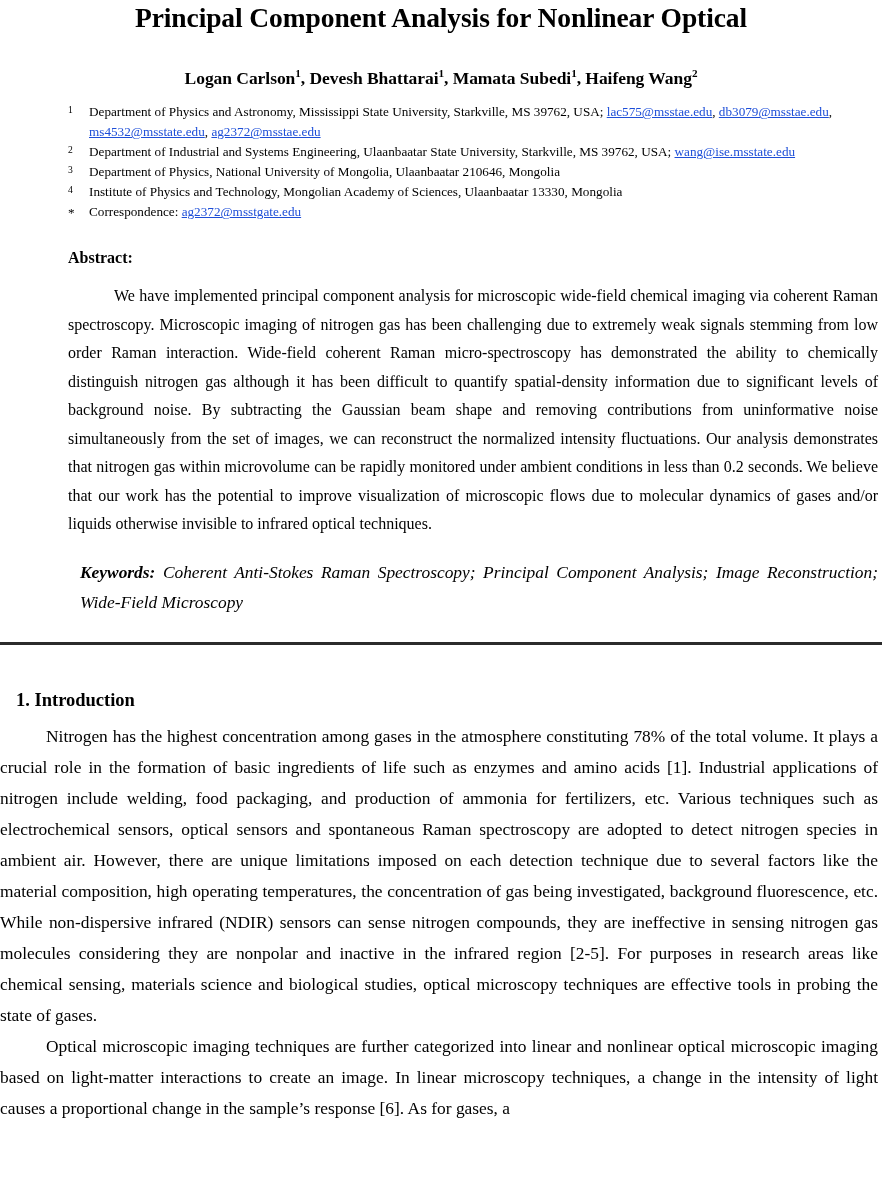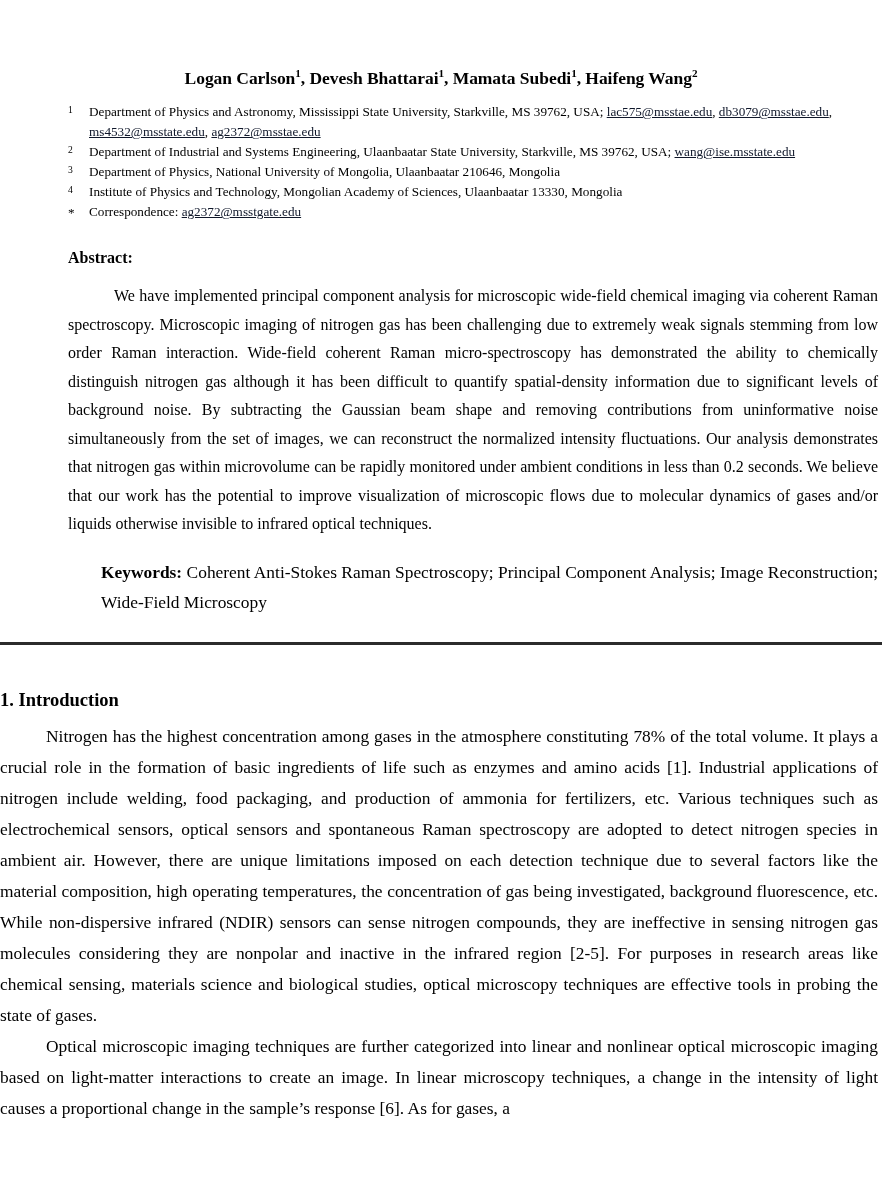--- a/index.html
+++ b/index.html
@@ -81,21 +81,21 @@
   }
   .aff-marker.star {
     font-size: 13.2px;
     padding-top: 1px;
     line-height: 1.5;
   }
   .aff-text {
     flex: 1 1 auto;
   }
   .aff-text a, a.email {
-    color: #0f172a;
+    color: #1d4ed8;
     text-decoration: underline;
   }
 
   
   .abstract-heading {
     font-size: 16px;
     font-weight: bold;
     margin-top: 26px;
     padding-left: 68px;
   }
@@ -103,63 +103,64 @@
     margin-top: 15px;
     padding-left: 68px;
     padding-right: 4px;
     font-size: 16px;
     line-height: 1.78;
     text-align: justify;
     text-indent: 46px;
   }
   .keywords {
     margin-top: 20px;
-    padding-left: 101px;
+    padding-left: 80px;
     padding-right: 4px;
     font-size: 17.4px;
     line-height: 1.72;
     text-align: justify;
+    font-style: italic;
   }
   .keywords b { font-weight: bold; }
 
   
   .section-rule {
     border: 0;
     border-top: 3px solid #2b2b2b;
     margin: 24px 0 0 0;
     width: 882px;
   }
 
   
   .intro-heading {
     font-size: 18.5px;
     font-weight: bold;
     margin-top: 45px;
-    padding-left: 0px;
+    padding-left: 16px;
   }
   .intro-body {
     font-size: 17.4px;
     line-height: 1.78;
     text-align: justify;
     margin-top: 10px;
     padding-right: 4px;
   }
   .intro-body p {
     margin: 0;
     text-indent: 46px;
   }
 </style>
 </head>
 <body>
 
 <div class="page">
 
   <div class="title-block">
     <h1 class="paper-title">
-      <br>
+      <span>Principal Component Analysis for Nonlinear Optical</span><br>
     </h1>
   </div>
 
   <div class="authors-block">
     <div class="author-line" id="author-line-1"><span>Logan Carlson</span><sup>1</sup><span>, </span><span>Devesh Bhattarai</span><sup>1</sup><span>, </span><span>Mamata Subedi</span><sup>1</sup><span>, </span><span>Haifeng Wang</span><sup>2</sup></div>
   </div>
 
   <div class="affiliations" id="affiliations">
       <div class="aff-row">
         <div class="aff-marker">1</div>

